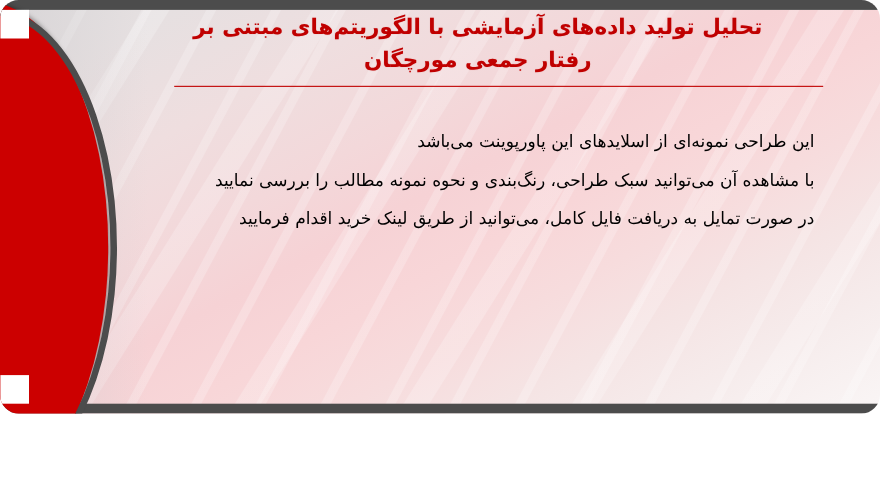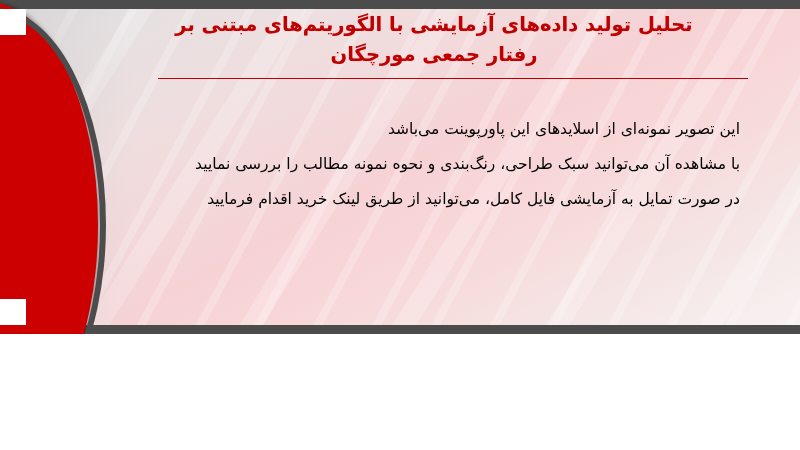--- a/index.html
+++ b/index.html
@@ -10,23 +10,24 @@
   body {
     width: 800px;
     height: 450px;
     overflow: hidden;
     font-family: "DejaVu Sans", "Liberation Sans", sans-serif;
   }
 
   #slide {
     position: relative;
     width: 800px;
-    height: 334px;
+    height: 376px;
     overflow: hidden;
     background: #ffffff;
+    border-radius: 17px;
   }
 
   
   .slide-bg {
     position: absolute;
     inset: 0;
     background: #ffffff;
   }
 
   
@@ -214,18 +215,18 @@
   <div class="wedge"></div>
   <div class="wedge-top"></div>
 
   <div class="title-block">
     <div class="title-text">تحلیل تولید داده‌های آزمایشی با الگوریتم‌های مبتنی بر
 رفتار جمعی مورچگان</div>
   </div>
   <div class="title-rule"></div>
 
   <div class="body-block">
-    <div class="body-line">این تصویر نمونه‌ای از اسلایدهای این پاورپوینت می‌باشد</div>
+    <div class="body-line">این طراحی نمونه‌ای از اسلایدهای این پاورپوینت می‌باشد</div>
     <div class="body-line">با مشاهده آن می‌توانید سبک طراحی، رنگ‌بندی و نحوه نمونه مطالب را بررسی نمایید</div>
-    <div class="body-line">در صورت تمایل به آزمایشی فایل کامل، می‌توانید از طریق لینک خرید اقدام فرمایید</div>
+    <div class="body-line">در صورت تمایل به دریافت فایل کامل، می‌توانید از طریق لینک خرید اقدام فرمایید</div>
   </div>
 
 </div>
 
 </body></html>

